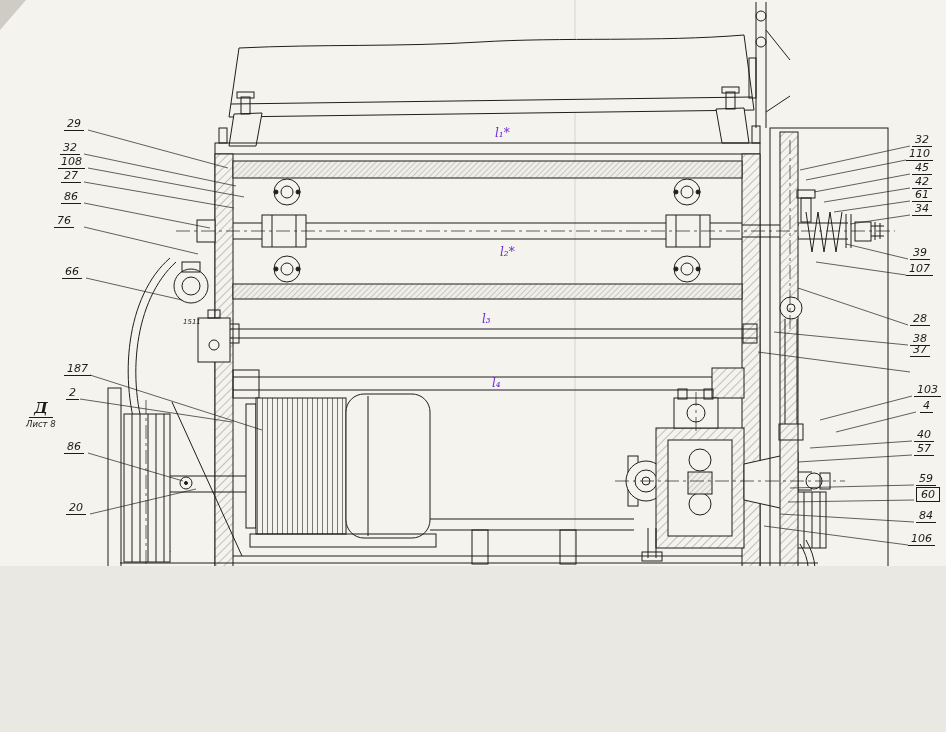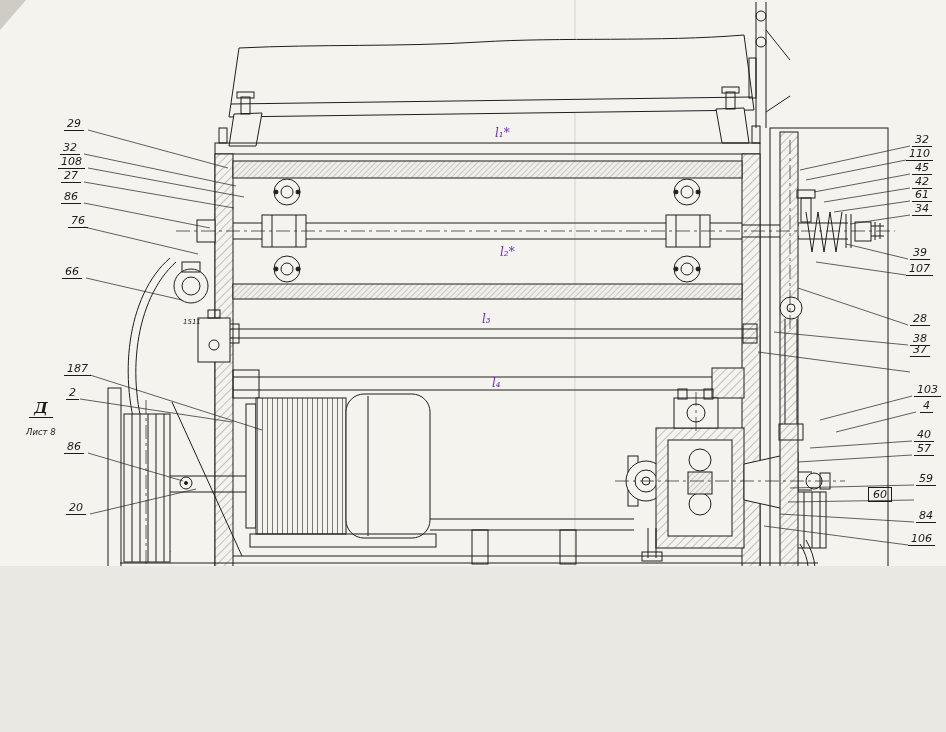--- a/index.html
+++ b/index.html
@@ -7,21 +7,21 @@
          font-family:"DejaVu Sans",sans-serif}
   #sheet svg{position:absolute;left:0;top:0;display:block}
   .co{position:absolute;font:italic 11px "DejaVu Sans",sans-serif;color:#1b1b1b;
       border-bottom:1px solid #1b1b1b;padding:0 3px 1px 3px;line-height:11px;white-space:nowrap}
   .co.boxed{border:1px solid #1b1b1b;padding:1px 4px}
   .dim{position:absolute;font:italic 12px "DejaVu Serif",serif;color:#6d28d9;white-space:nowrap}
   .mark{position:absolute;font:italic 7px "DejaVu Sans",sans-serif;color:#1b1b1b}
   .viewlbl{position:absolute;left:26px;top:398px;text-align:center;color:#1b1b1b}
   .viewlbl .big{font:italic bold 15px "DejaVu Serif",serif;border-bottom:1px solid #1b1b1b;
                 padding:0 5px 0 5px;display:inline-block}
-  .viewlbl .small{font:italic 8.5px "DejaVu Sans",sans-serif;margin-top:9px}
+  .viewlbl .small{font:italic 8.5px "DejaVu Sans",sans-serif;margin-top:1px}
 </style>
 </head>
 <body>
 
 <div id="sheet">
 
 <svg width="946" height="732" viewBox="0 0 946 732">
   <defs>
     <pattern id="h45" patternUnits="userSpaceOnUse" width="6" height="6" patternTransform="rotate(45)">
       <rect width="6" height="6" fill="#f4f3ee"></rect>
@@ -303,21 +303,21 @@
       <line x1="908" y1="545" x2="764" y2="526"></line>
     </g>
   </g>
 </svg>
 
 <div class="co" style="left:64px;top:118px">29</div>
 <div class="co" style="left:60px;top:142px">32</div>
 <div class="co" style="left:58px;top:156px">108</div>
 <div class="co" style="left:61px;top:170px">27</div>
 <div class="co" style="left:61px;top:191px">86</div>
-<div class="co" style="left:68px;top:215px">76</div>
+<div class="co" style="left:54px;top:215px">76</div>
 <div class="co" style="left:62px;top:266px">66</div>
 <div class="co" style="left:64px;top:363px">187</div>
 <div class="co" style="left:66px;top:387px">2</div>
 <div class="co" style="left:64px;top:441px">86</div>
 <div class="co" style="left:66px;top:502px">20</div>
 
 <div class="co" style="left:912px;top:134px">32</div>
 <div class="co" style="left:906px;top:148px">110</div>
 <div class="co" style="left:912px;top:162px">45</div>
 <div class="co" style="left:912px;top:176px">42</div>
@@ -326,21 +326,21 @@
 <div class="co" style="left:910px;top:247px">39</div>
 <div class="co" style="left:906px;top:263px">107</div>
 <div class="co" style="left:910px;top:313px">28</div>
 <div class="co" style="left:910px;top:333px">38</div>
 <div class="co" style="left:910px;top:344px">37</div>
 <div class="co" style="left:914px;top:384px">103</div>
 <div class="co" style="left:920px;top:400px">4</div>
 <div class="co" style="left:914px;top:429px">40</div>
 <div class="co" style="left:914px;top:443px">57</div>
 <div class="co" style="left:916px;top:473px">59</div>
-<div class="co boxed" style="left:868px;top:487px">60</div>
+<div class="co boxed" style="left:916px;top:487px">60</div>
 <div class="co" style="left:916px;top:510px">84</div>
 <div class="co" style="left:908px;top:533px">106</div>
 
 <div class="dim" style="left:495px;top:126px">l₁*</div>
 <div class="dim" style="left:500px;top:245px">l₂*</div>
 <div class="dim" style="left:482px;top:312px">l₃</div>
 <div class="dim" style="left:492px;top:376px">l₄</div>
 
 <div class="mark" style="left:183px;top:318px">1511</div>
 

